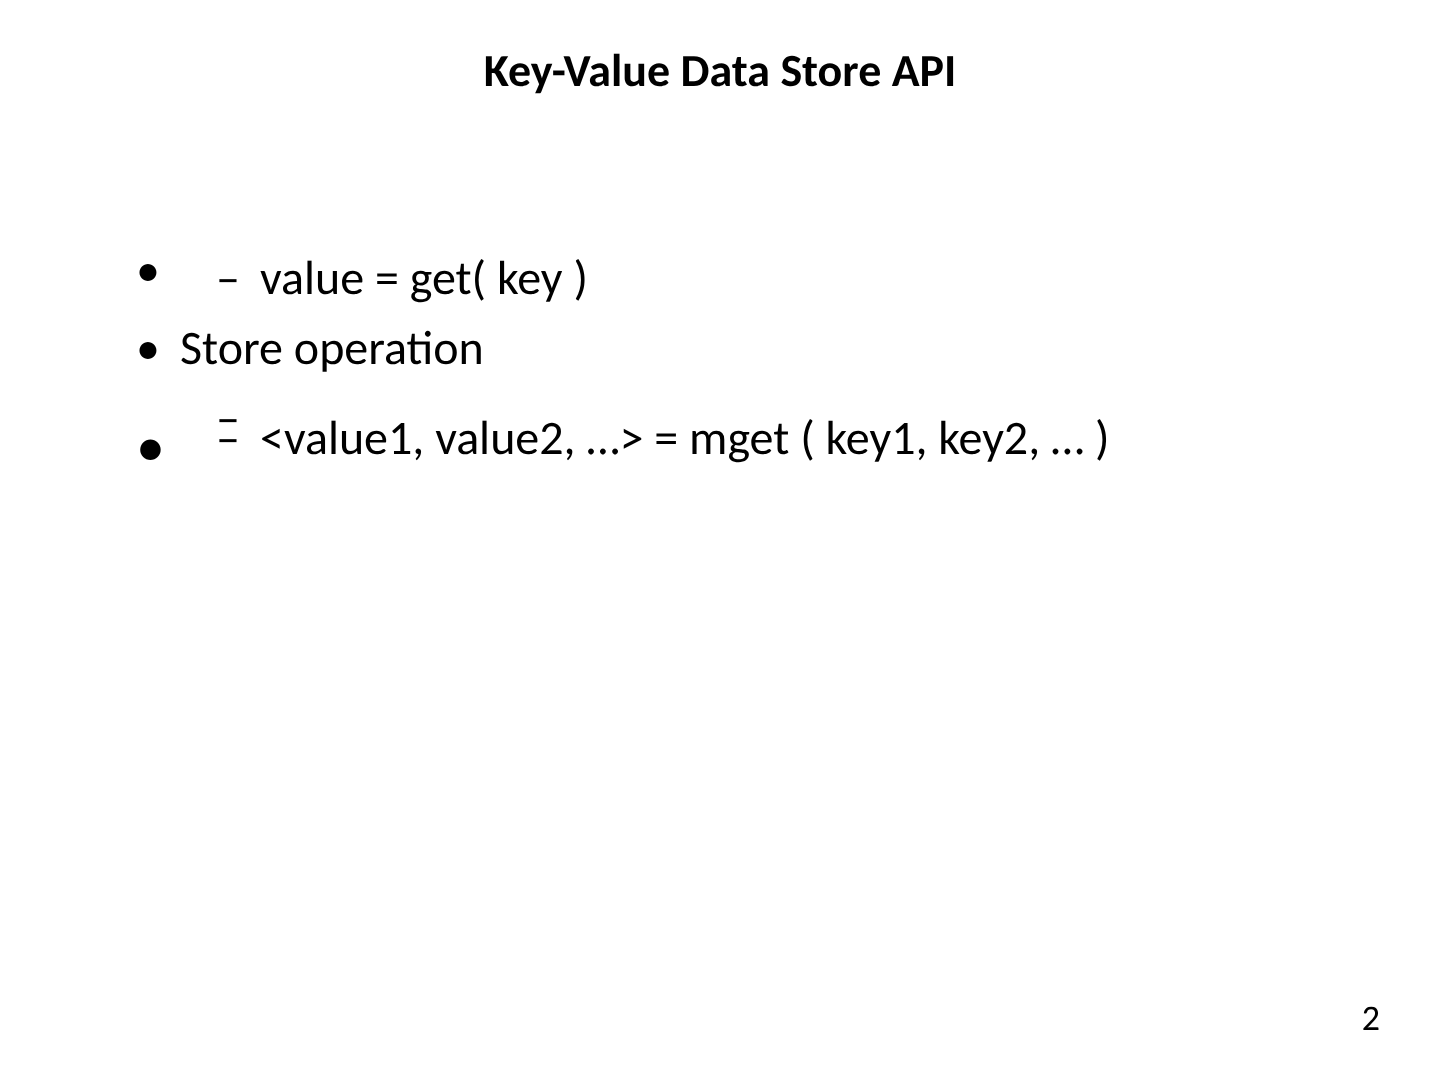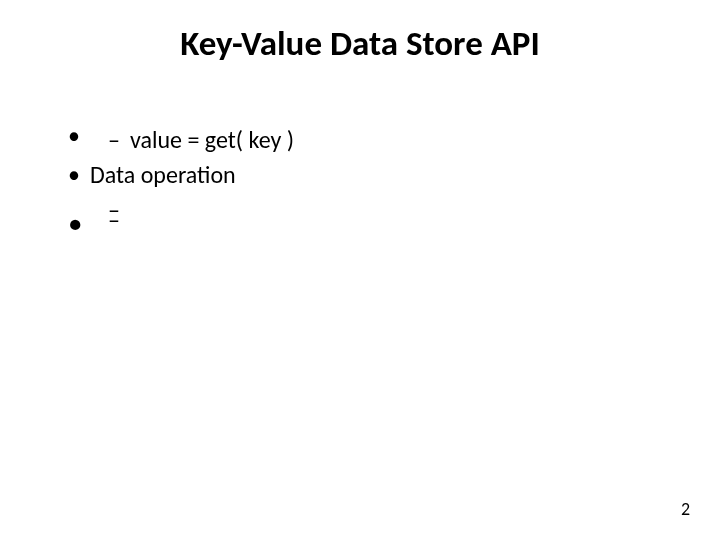--- a/index.html
+++ b/index.html
@@ -19,21 +19,21 @@
     position: relative;
     box-sizing: border-box;
   }
   .title {
     position: absolute;
     top: 22px;
     left: 0;
     width: 720px;
     text-align: center;
     font-weight: 700;
-    font-size: 35px;
+    font-size: 23px;
     letter-spacing: 0px;
   }
   .body {
     position: absolute;
     top: 120px;
     left: 60px;
     right: 60px;
   }
   .l1 {
     font-size: 24px;
@@ -102,30 +102,31 @@
     <div class="l1">
       <span class="bullet">•</span>
     </div>
     <div class="l2">
       <span class="dash">–</span>
       <span>value = get( key )</span>
     </div>
 
     <div class="l1">
       <span class="bullet">•</span>
-      <span>Data operation</span>
+      <span>Store operation</span>
     </div>
     <div class="l2">
       <span class="dash">–</span>
     </div>
 
     <div class="l1big">
       <span class="bullet">•</span>
     </div>
     <div class="l2small">
       <span class="dash">–</span>
+      <span>&lt;value1, value2, …&gt; = mget ( key1, key2, … )</span>
     </div>
 
   </div>
 
   <div class="pagenum">2</div>
 
 </div>
 
 </body></html>

